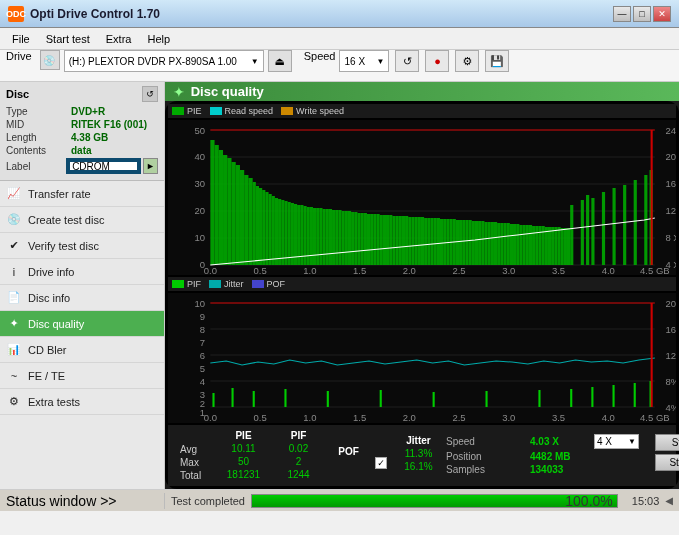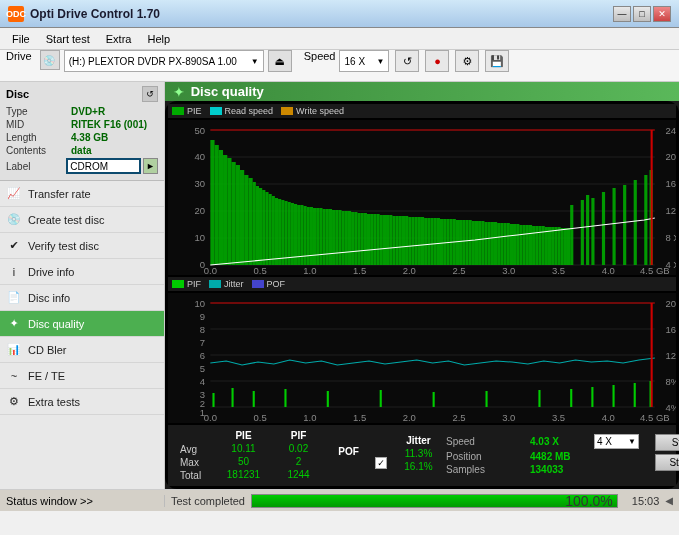--- a/index.html
+++ b/index.html
@@ -98,21 +98,21 @@
     .disc-header {
       display: flex; align-items: center; justify-content: space-between;
       margin-bottom: 4px;
     }
     .disc-title { font-weight: bold; font-size: 11px; }
     .disc-refresh { width: 16px; height: 16px; background: #c8c8c8; border: 1px solid #aaa; display: flex; align-items: center; justify-content: center; font-size: 9px; cursor: pointer; }
     .disc-row { display: flex; align-items: center; margin-bottom: 2px; font-size: 10px; }
     .disc-key { width: 65px; color: #333; }
     .disc-val { color: #006600; font-weight: bold; }
     .label-input {
-      background: white; border: 2px solid #0c4a6e;
+      background: white; border: 4px solid #0c4a6e;
       width: 80px; padding: 0 2px; font-size: 10px; height: 16px;
       display: inline-flex; align-items: center;
     }
     .label-go { width: 16px; height: 16px; background: #b0d0a0; border: 1px solid #888; margin-left: 2px; display: flex; align-items: center; justify-content: center; font-size: 9px; cursor: pointer; }
 
     
     .nav-item {
       height: 26px;
       display: flex; align-items: center;
       padding: 0 8px 0 28px;
@@ -213,21 +213,21 @@
     .status-bar {
       height: 22px;
       background: #d4d0c8;
       border-top: 1px solid #ccc;
       display: flex;
       align-items: center;
     }
     .status-left {
       width: 165px;
       padding: 0 6px;
-      font-size: 11px;
+      font-size: 14px;
       border-right: 1px solid #bbb;
       cursor: pointer;
       display: flex; align-items: center; gap: 4px;
     }
     .status-right {
       flex: 1;
       display: flex; align-items: center;
       padding: 0 6px; gap: 6px;
     }
     .progress-bar-outer {

